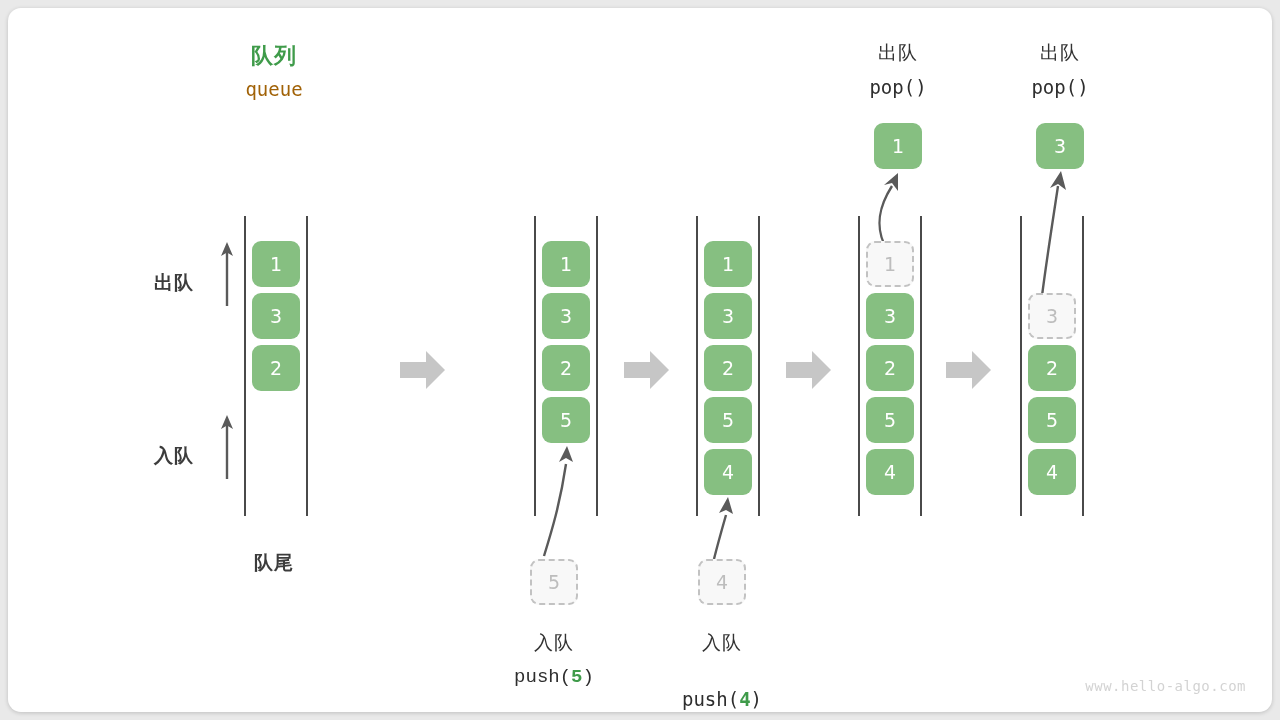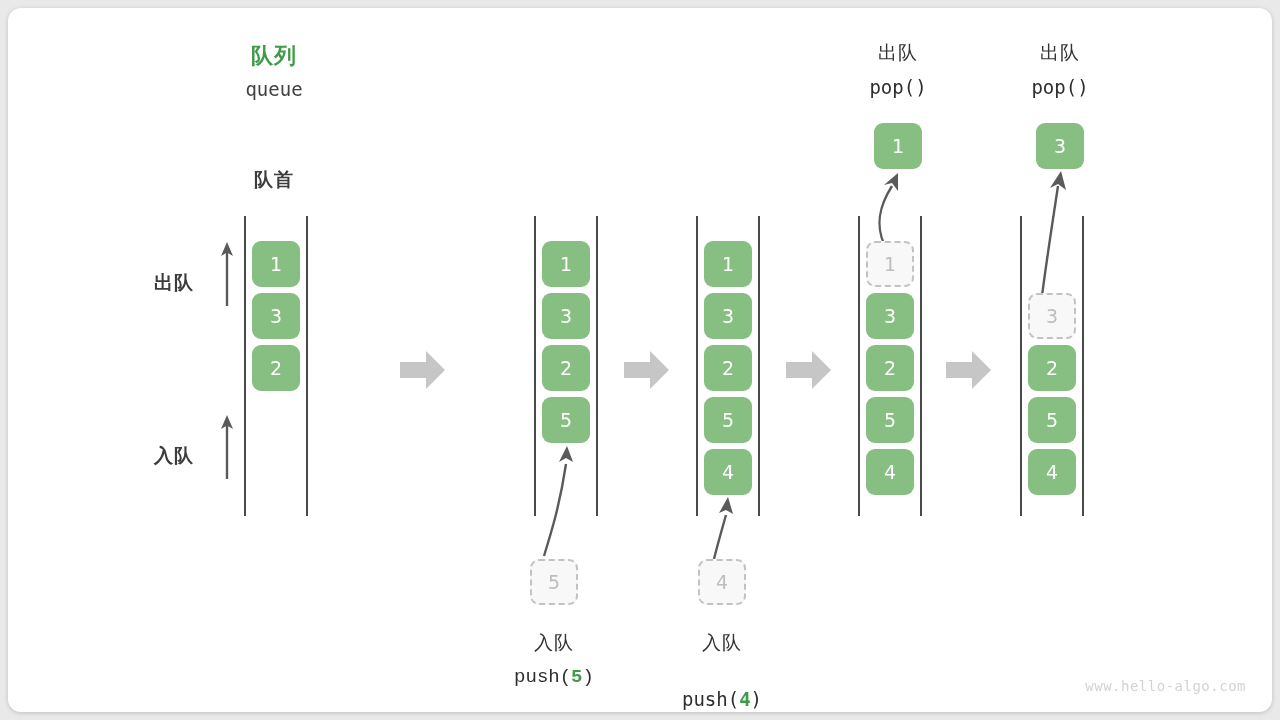--- a/index.html
+++ b/index.html
@@ -38,21 +38,21 @@
   .title-cn {
     font-size: 22px;
     font-weight: bold;
     color: #3f9b4a;
     letter-spacing: 1px;
     text-align: center;
     white-space: nowrap;
   }
   .title-en {
     font-size: 19px;
-    color: #404040;
+    color: #a16207;
     font-family: "DejaVu Sans Mono", "Liberation Mono", monospace;
     text-align: center;
     white-space: nowrap;
   }
   .end-label {
     font-size: 19px;
     font-weight: bold;
     color: #3c3c3c;
     text-align: center;
     white-space: nowrap;
@@ -126,21 +126,21 @@
 </style>
 </head>
 <body>
 
 <div id="canvas">
   <div id="card">
 
     <div class="abs title-cn" style="left:186px; top:33px; width:160px;">队列</div>
     <div class="abs title-en" style="left:186px; top:70px; width:160px;">queue</div>
 
-    <div class="abs end-label" style="left:186px; top:159px; width:160px;">队首</div>
+    <div class="abs end-label" style="left:186px; top:542px; width:160px;">队尾</div>
 
     <div class="abs side-label" style="left:146px; top:262px;">出队</div>
     <svg class="abs" style="left:210px; top:232px;" width="18" height="66">
       <line x1="9" y1="66" x2="9" y2="12" stroke="#5a5a5a" stroke-width="2.4"></line>
       <path d="M9 2 L15 16 L9 12.5 L3 16 Z" fill="#5a5a5a"></path>
     </svg>
 
     <div class="abs side-label" style="left:146px; top:435px;">入队</div>
     <svg class="abs" style="left:210px; top:405px;" width="18" height="66">
       <line x1="9" y1="66" x2="9" y2="12" stroke="#5a5a5a" stroke-width="2.4"></line>

